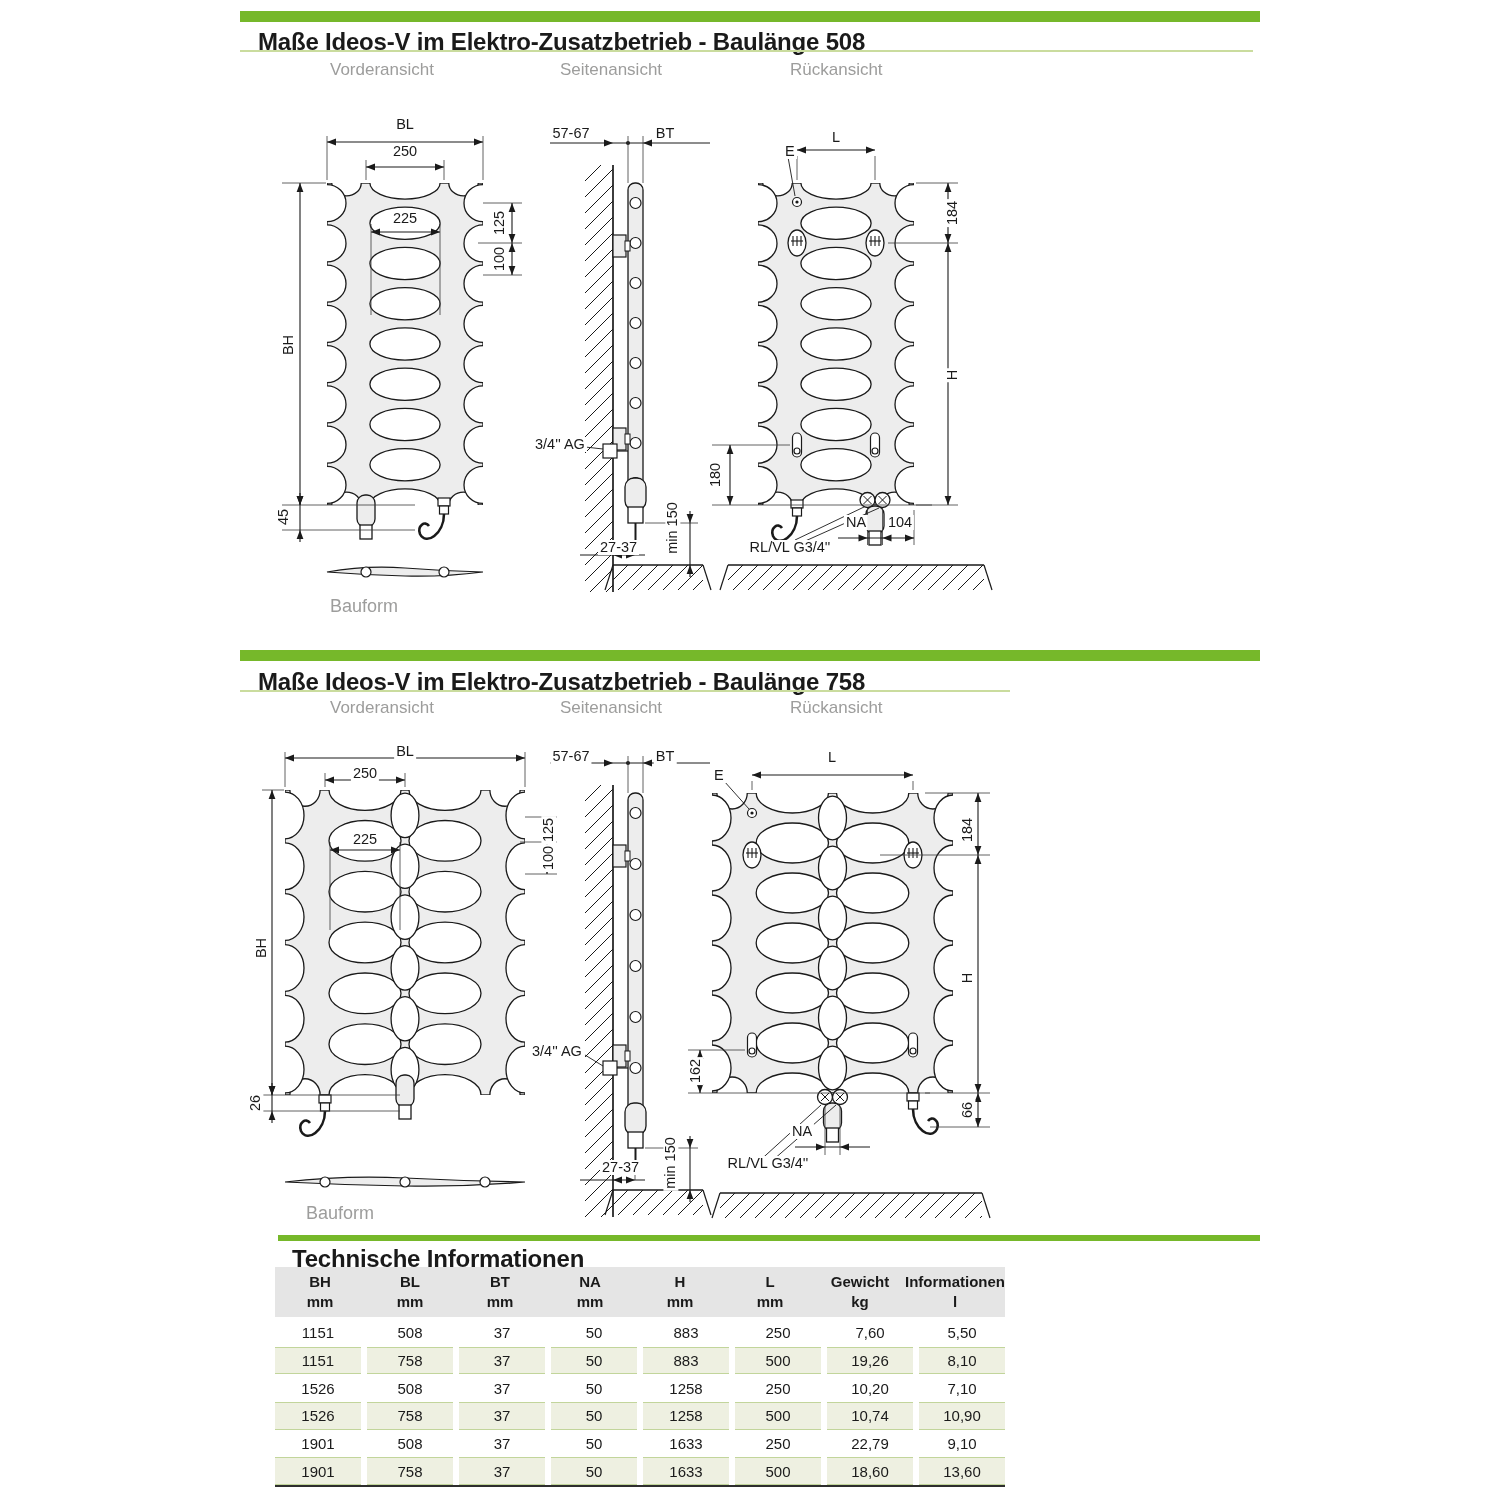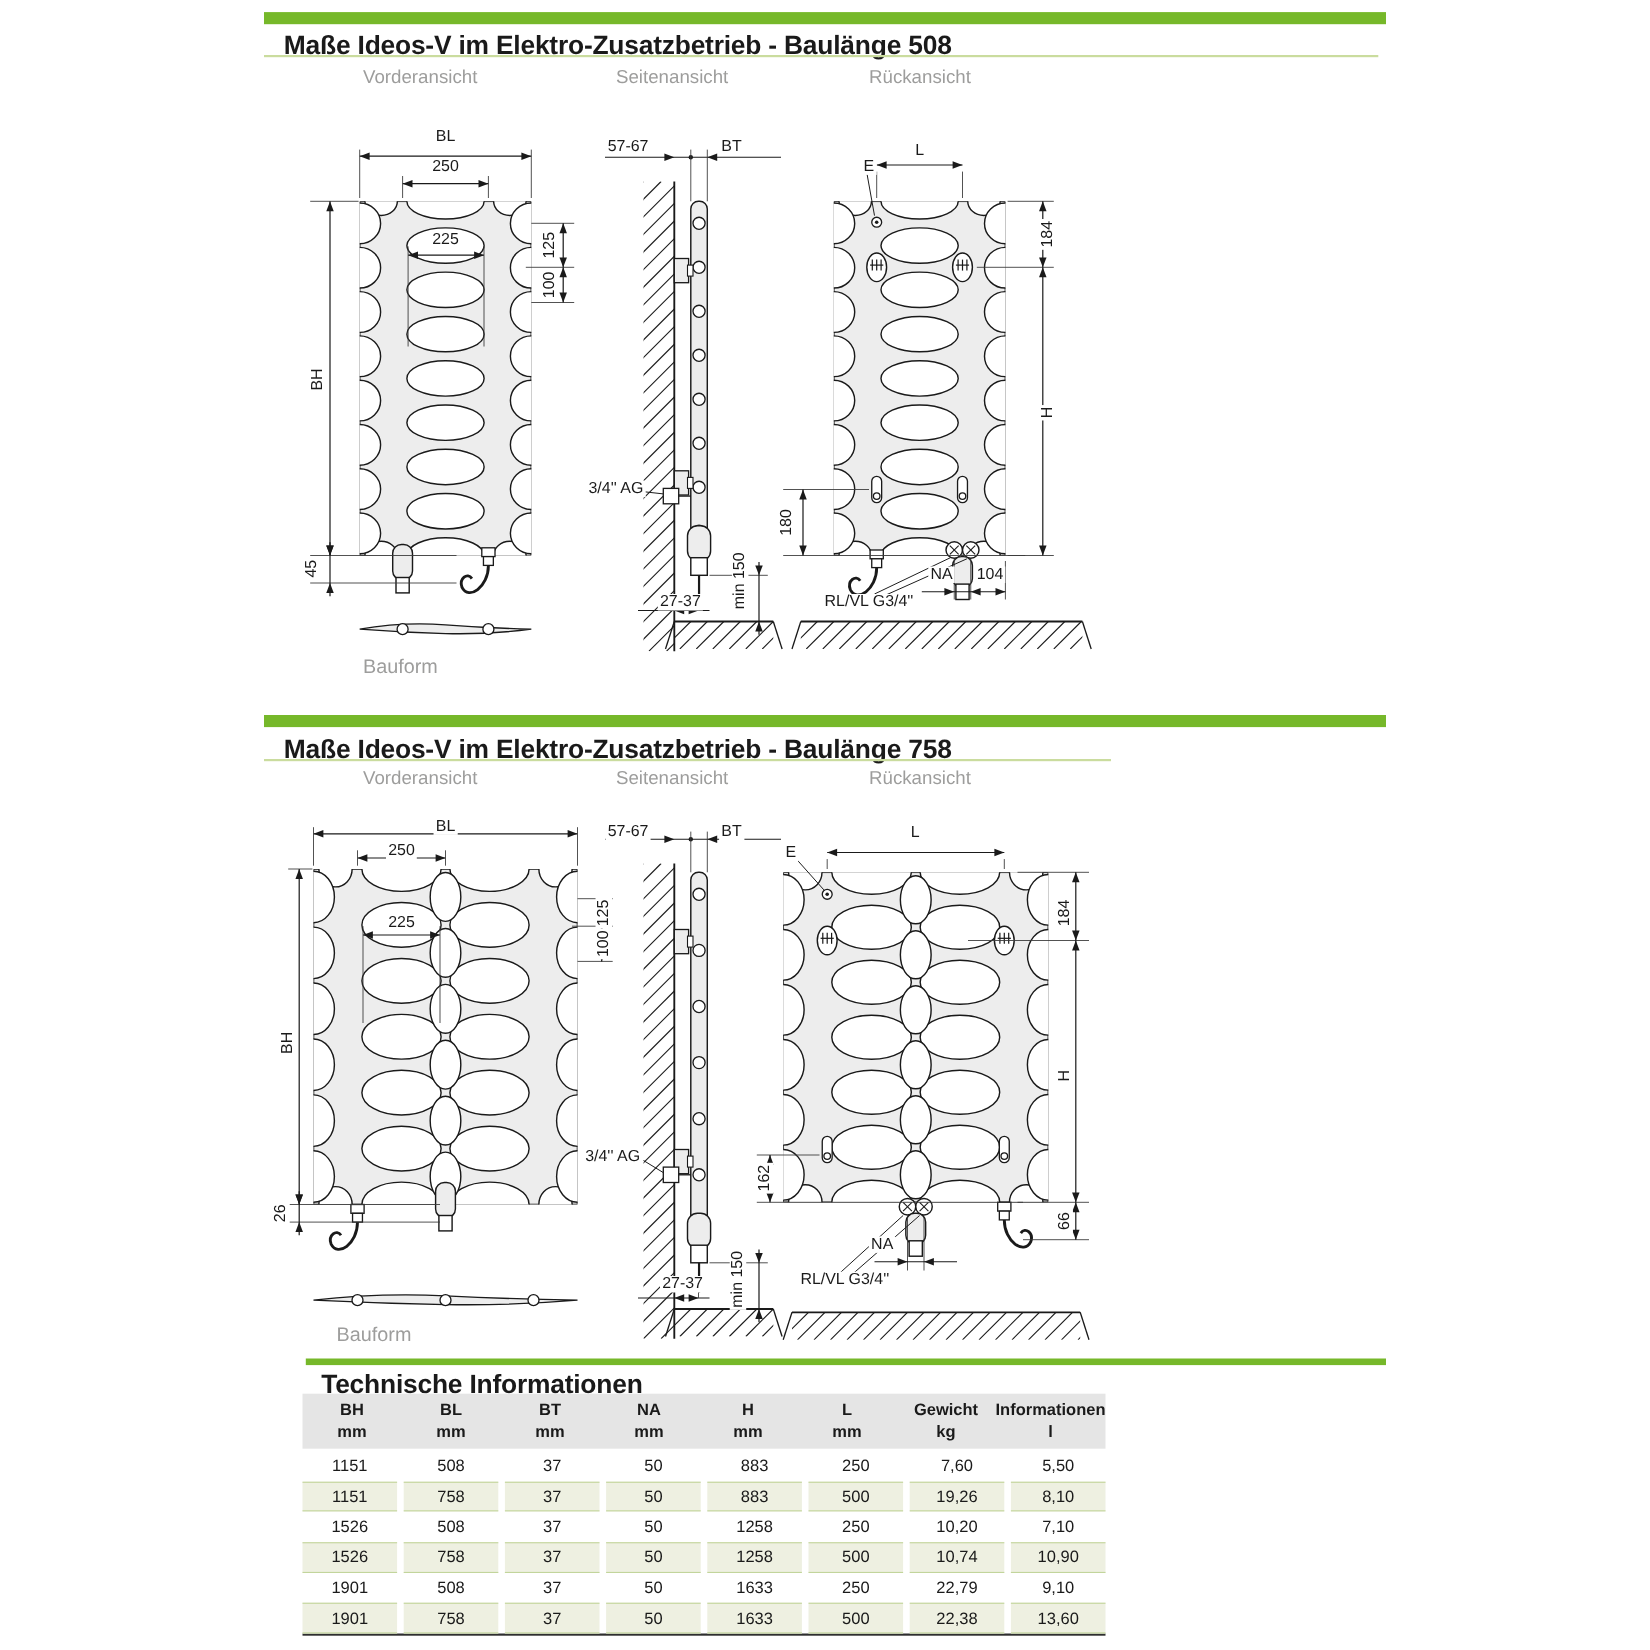--- a/index.html
+++ b/index.html
@@ -781,19 +781,19 @@
           <div class="tcell">22,79</div>
           <div class="tcell">9,10</div>
         </div>
         <div class="trow alt">
           <div class="tcell">1901</div>
           <div class="tcell">758</div>
           <div class="tcell">37</div>
           <div class="tcell">50</div>
           <div class="tcell">1633</div>
           <div class="tcell">500</div>
-          <div class="tcell">22,38</div>
+          <div class="tcell">18,60</div>
           <div class="tcell">13,60</div>
         </div>
       </div>
   </div>
 
 </div>
 
 </body></html>

